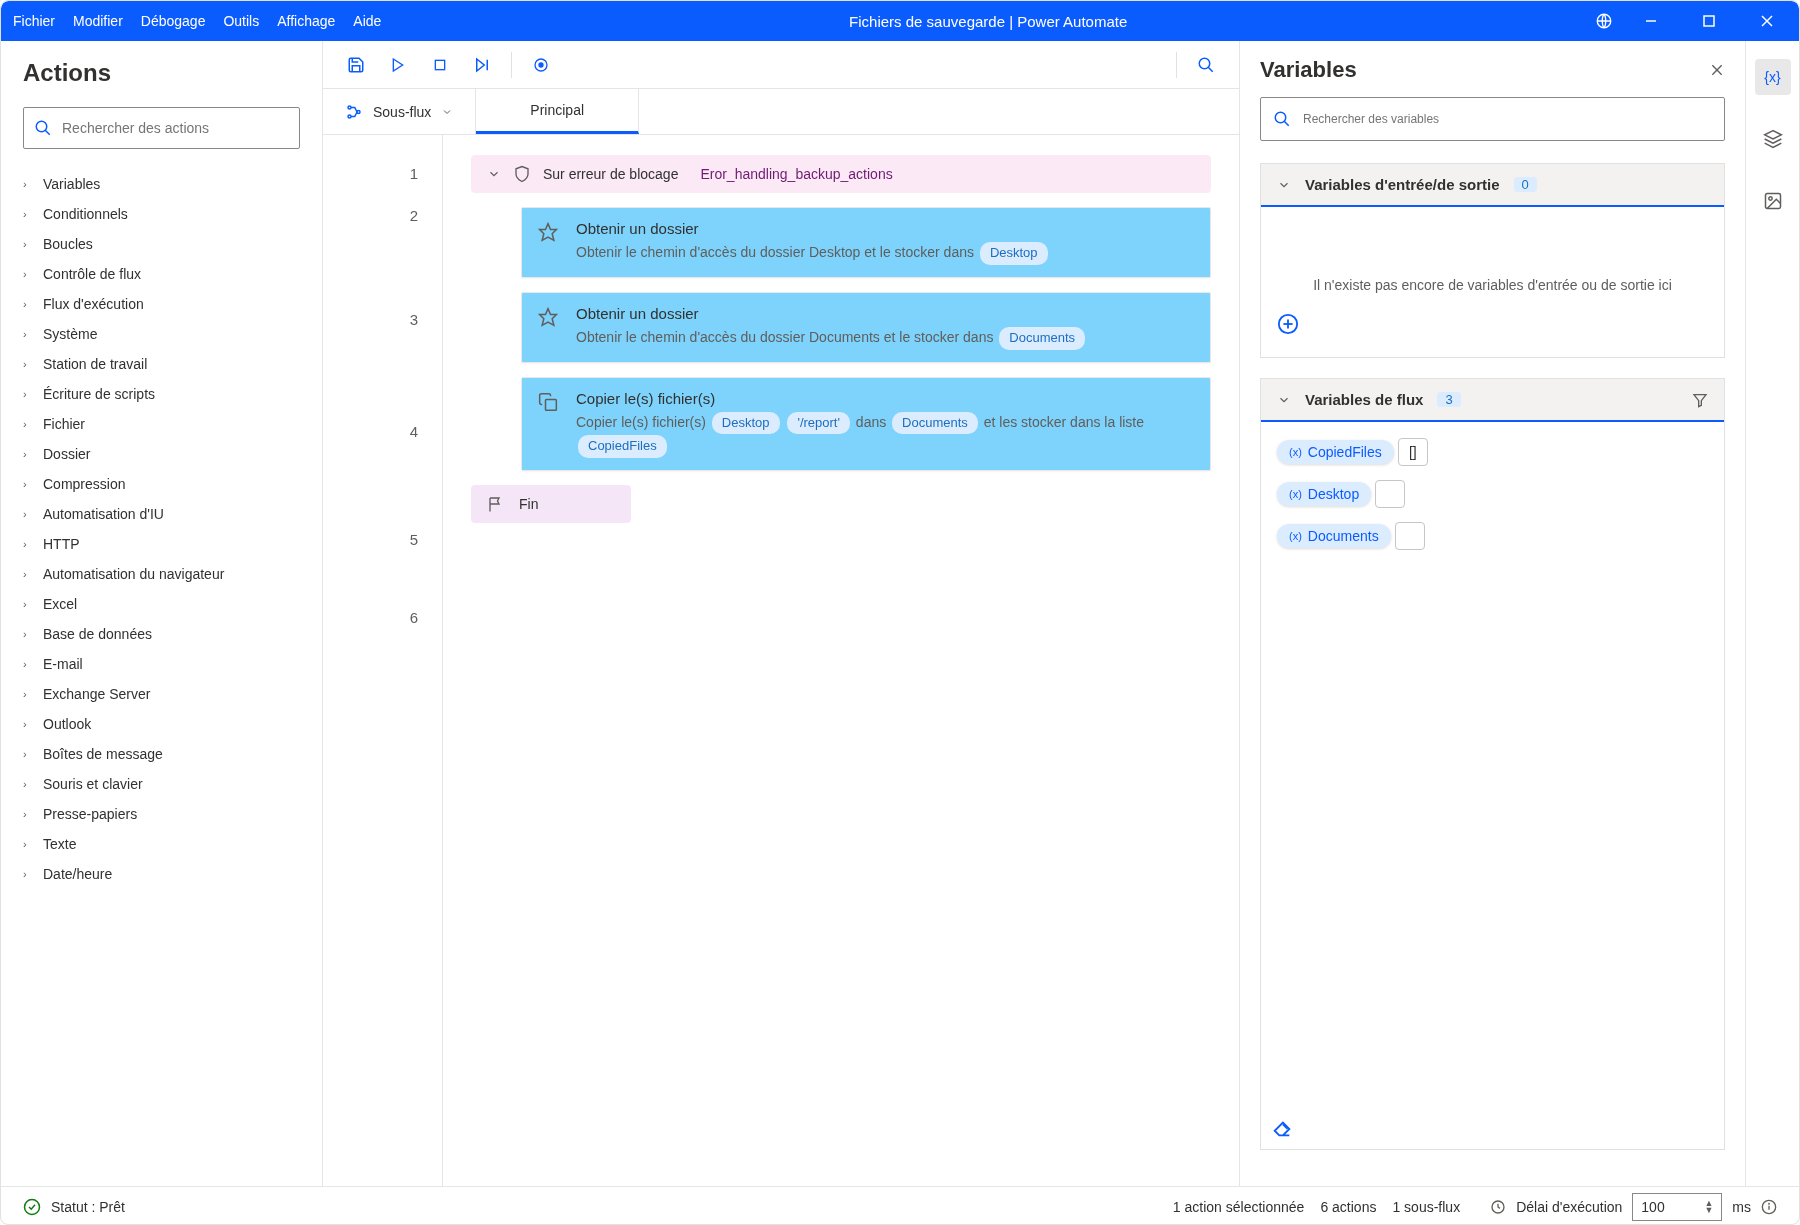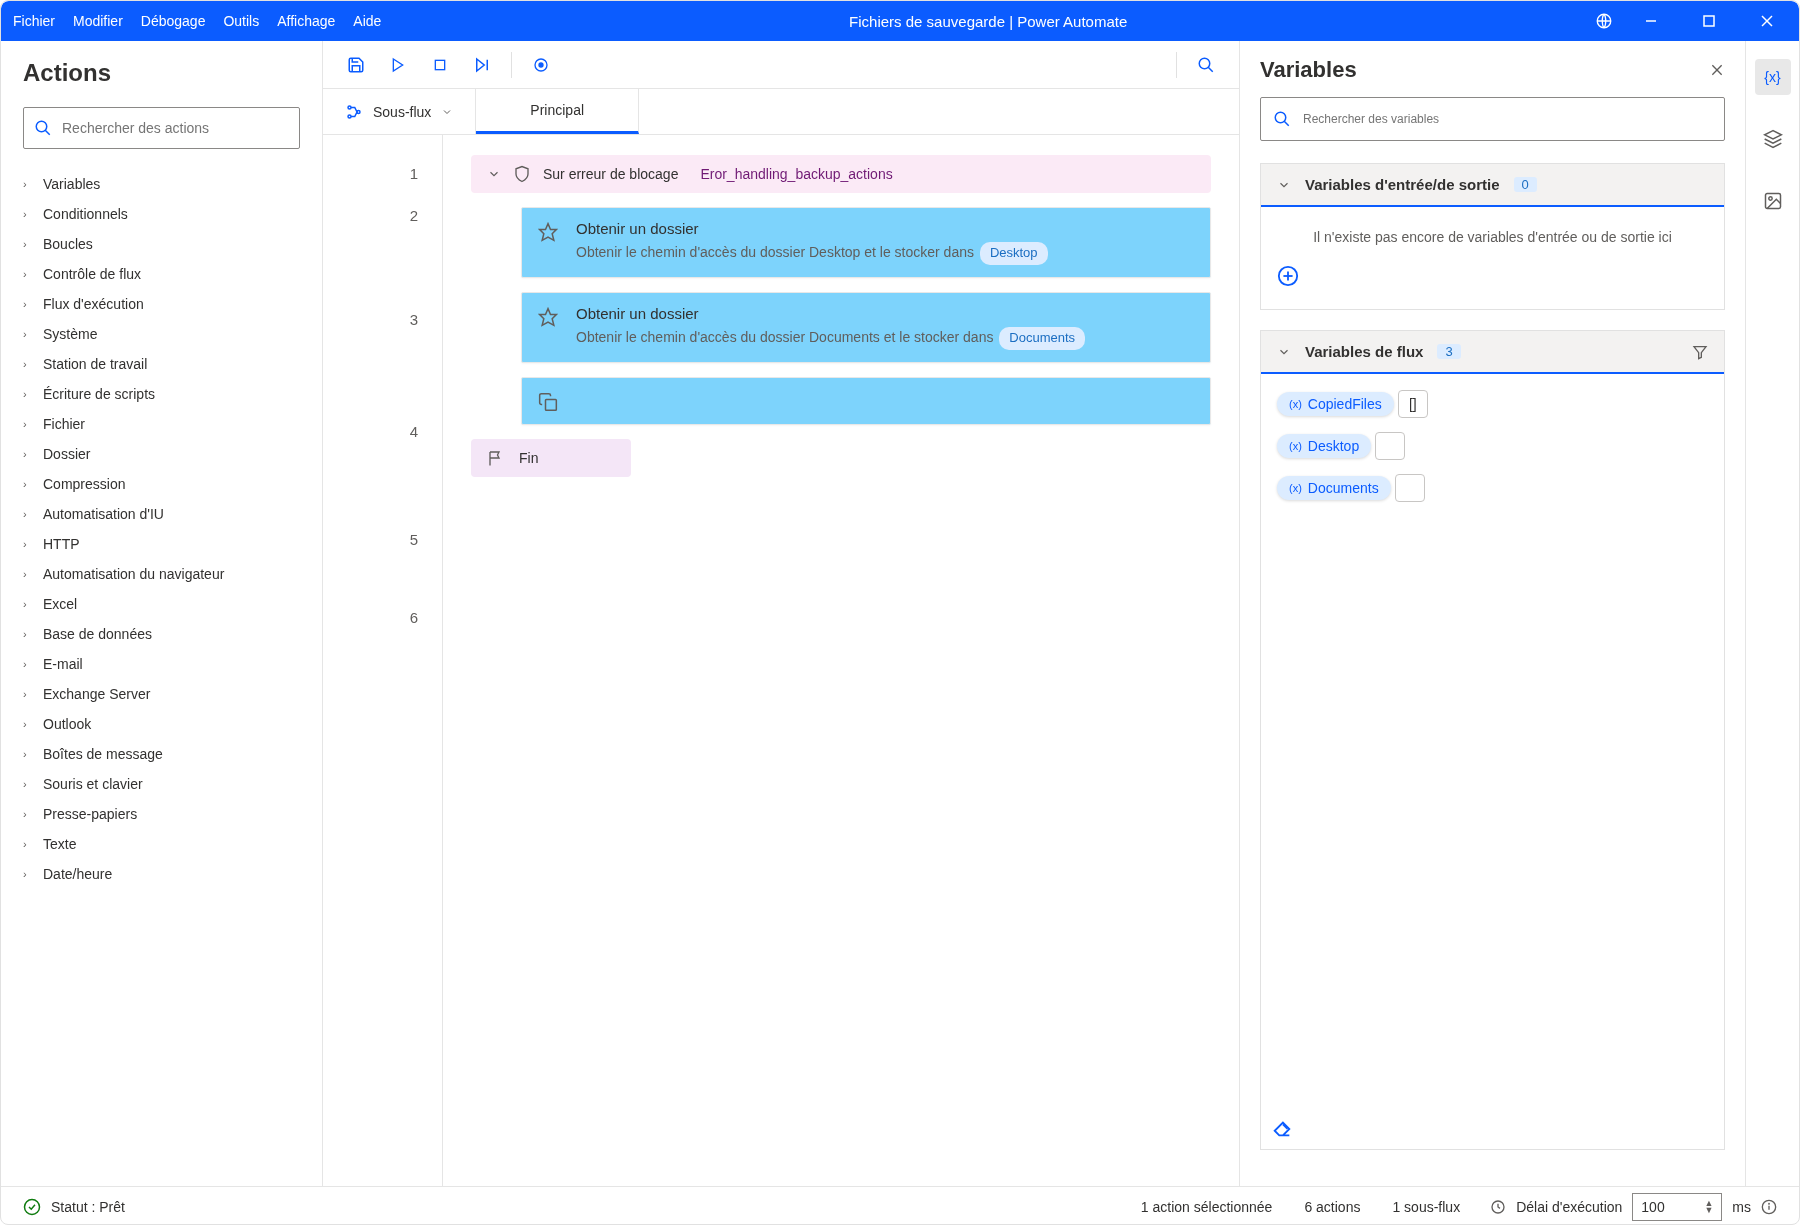--- a/index.html
+++ b/index.html
@@ -52,34 +52,34 @@
   .var-header { display: flex; align-items: center; justify-content: space-between; margin-bottom: 14px; }
   .var-header h2 { font-size: 22px; font-weight: 600; }
   .var-search { border: 1px solid #8a8886; height: 44px; display: flex; align-items: center; padding: 0 12px; gap: 12px; border-radius: 2px; margin-bottom: 22px; }
   .var-search input { border: none; outline: none; flex: 1; font-size: 12px; }
   .section { border: 1px solid #e1e1e1; margin-bottom: 20px; }
   .section-head { background: #f3f2f1; padding: 12px 16px; display: flex; align-items: center; gap: 14px; border-bottom: 2px solid #0b5cff; }
   .section-head .title { font-weight: 600; font-size: 15px; }
   .count-badge { background: #dcecff; color: #1b6ec2; padding: 0 8px; border-radius: 3px; font-size: 13px; }
   .filter-icon { margin-left: auto; color: #605e5c; cursor: pointer; }
   .section-body { padding: 22px 16px; }
-  .empty-msg { text-align: center; color: #605e5c; font-size: 14px; margin-bottom: 20px; }
+  .empty-msg { text-align: center; color: #605e5c; font-size: 14px; margin-bottom: 20px; margin-top: 48px; }
   .plus-circle { color: #0b5cff; text-align: center; font-size: 22px; cursor: pointer; }
   .flow-vars { padding: 16px; display: flex; flex-direction: column; gap: 14px; }
   .var-chip-row { display: flex; align-items: center; gap: 8px; }
   .var-chip { background: #dcecff; color: #0b5cff; padding: 4px 12px; border-radius: 12px; font-size: 14px; display: inline-flex; align-items: center; gap: 6px; box-shadow: 0 1px 3px rgba(0,0,0,0.15); }
   .var-chip .x { font-size: 11px; }
   .var-box { border: 1px solid #c8c6c4; border-radius: 4px; padding: 5px 8px; margin-left: -4px; display: flex; align-items: center; min-width: 30px; justify-content: center; }
   .erase { text-align: center; color: #0b5cff; padding: 10px; cursor: pointer; }
   .rightrail { width: 54px; border-left: 1px solid #e5e5e5; display: flex; flex-direction: column; align-items: center; padding-top: 18px; gap: 26px; }
   .rail-btn { width: 36px; height: 36px; display: flex; align-items: center; justify-content: center; color: #605e5c; cursor: pointer; border-radius: 4px; }
   .rail-btn.active { background: #e8e8e8; }
   .statusbar { height: 40px; border-top: 1px solid #e5e5e5; display: flex; align-items: center; padding: 0 22px; gap: 30px; font-size: 14px; color: #323130; }
   .status-left { display: flex; align-items: center; gap: 10px; flex: 1; }
-  .status-center { display: flex; gap: 32px; }
+  .status-center { display: flex; gap: 16px; }
   .status-right { display: flex; align-items: center; gap: 10px; }
   .delay-box { border: 1px solid #8a8886; width: 90px; height: 28px; display: flex; align-items: center; padding: 0 8px; justify-content: space-between; }
   svg { display: block; }
 </style>
 </head>
 <body>
 
 <div class="titlebar">
   <div class="menu" id="menu-bar">
       <span>Fichier</span>
@@ -328,20 +328,24 @@
                 <div class="action-desc"><span>Obtenir le chemin d'accès du dossier Documents et le stocker dans</span> <span class="chip">Documents</span> </div>
               </div>
             </div>
             <div class="action-card">
               <div class="action-icon">
                 <svg width="20" height="20" viewBox="0 0 24 24" fill="none" stroke="#605e5c" stroke-width="1.8">
                   <rect x="9" y="9" width="13" height="13" rx="1"></rect>
                   <path d="M5 15H4a2 2 0 01-2-2V4a2 2 0 012-2h9a2 2 0 012 2v1"></path>
                 </svg>
               </div>
+              <div class="action-body">
+                <div class="action-title">Copier le(s) fichier(s)</div>
+                <div class="action-desc"><span>Copier le(s) fichier(s)</span> <span class="chip">Desktop</span> <span class="chip">'/report'</span> <span>dans</span> <span class="chip">Documents</span> <span>et les stocker dans la liste</span> <span class="chip">CopiedFiles</span> </div>
+              </div>
             </div>
           </div>
         <div class="block-end">
           <svg width="18" height="18" viewBox="0 0 24 24" fill="none" stroke="#605e5c" stroke-width="1.8">
               <path d="M4 22V4m0 0h12l-2 4 2 4H4"></path>
             </svg>
           <span style="font-weight:500">Fin</span>
         </div>
       </div>
     </div>

